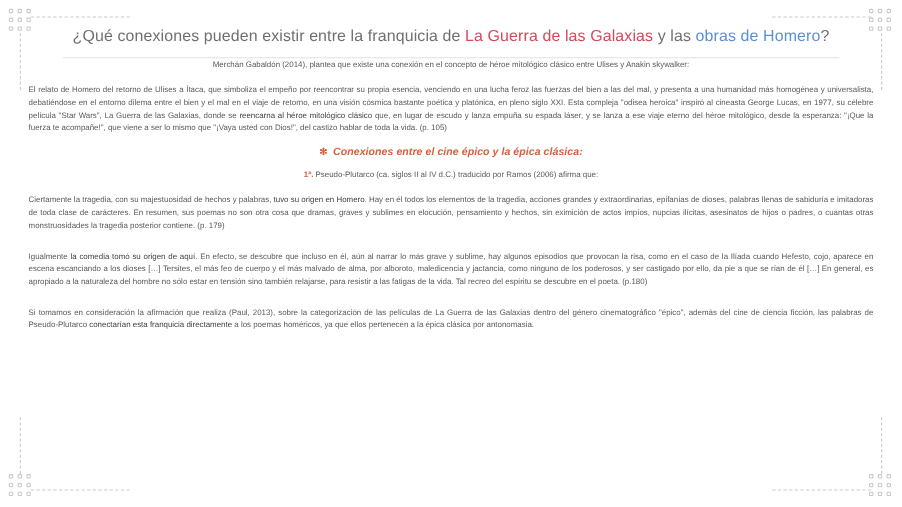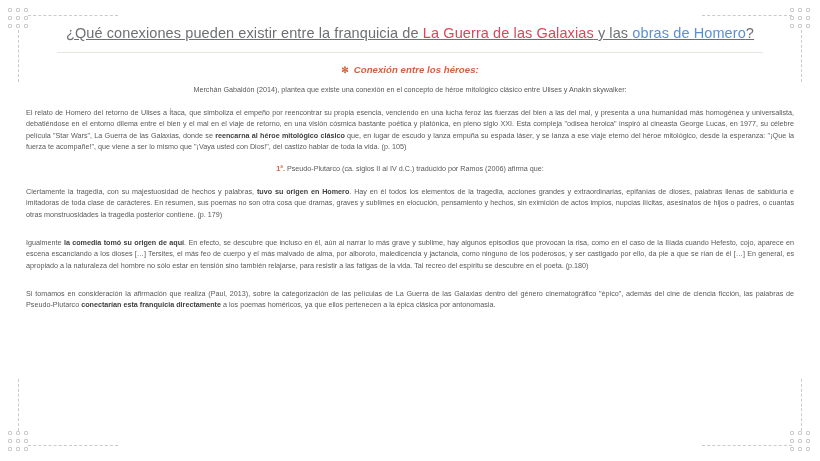--- a/index.html
+++ b/index.html
@@ -75,21 +75,20 @@
   }
 
   .title {
     text-align: center;
     font-size: 14.5px;
     color: #6e7073;
     letter-spacing: .1px;
     padding: 10px 22px 0 22px;
     line-height: 1.3;
     white-space: nowrap;
-    text-decoration: underline;
   }
   .title .hl-red  { color: #d9475b; }
   .title .hl-blue { color: #5b8fd4; }
 
   .title-rule {
     margin: 9px auto 0 auto;
     width: 92%;
     height: 0;
     border-top: 1px solid #e8e4de;
   }
@@ -115,21 +114,21 @@
   p.body {
     margin: 0 0 8px 0;
     font-size: 7.2px;
     line-height: 1.62;
     color: #58595b;
     text-align: center;
   }
   p.body.justify { text-align: justify; }
   p.lead { margin-bottom: 11px; }
   p.quote { margin-bottom: 10px; }
-  .b { font-weight: bold; color: #3f4042; }
+  .b { font-weight: normal; color: #3f4042; }
   .ord { color: #d4603b; font-weight: bold; }
   .spacer-sm { height: 6px; }
 </style>
 </head>
 <body>
 
 <div id="page">
 
   <div class="ornament orn-tl">
     <i></i>
@@ -185,30 +184,30 @@
   <div class="dash-h dh-br"></div>
   <div class="dash-v dv-br"></div>
 
   <div class="content">
 
     <div class="title">
       <span>¿Qué conexiones pueden existir entre la franquicia de </span><span class="hl-red">La Guerra de las Galaxias</span><span> y las </span><span class="hl-blue">obras de Homero</span><span>?</span>
     </div>
     <div class="title-rule"></div>
 
-    <div class="section-head">
-      <span class="bullet-glyph">✻</span><span>Conexión entre los héroes:</span>
-    </div>
 
     <p class="body lead">Merchán Gabaldón (2014), plantea que existe una conexión en el concepto de héroe mitológico clásico entre Ulises y Anakin skywalker:</p>
 
     <p class="body justify quote">
       <span>El relato de Homero del retorno de Ulises a Ítaca, que simboliza el empeño por reencontrar su propia esencia, venciendo en una lucha feroz las fuerzas del bien a las del mal, y presenta a una humanidad más homogénea y universalista, debatiéndose en el entorno dilema entre el bien y el mal en el viaje de retorno, en una visión cósmica bastante poética y platónica, en pleno siglo XXI. Esta compleja "odisea heroica" inspiró al cineasta George Lucas, en 1977, su célebre película "Star Wars", La Guerra de las Galaxias, donde se </span><span class="b">reencarna al héroe mitológico clásico</span><span> que, en lugar de escudo y lanza empuña su espada láser, y se lanza a ese viaje eterno del héroe mitológico, desde la esperanza: "¡Que la fuerza te acompañe!", que viene a ser lo mismo que "¡Vaya usted con Dios!", del castizo hablar de toda la vida. (p. 105)</span>
     </p>
 
+    <div class="section-head">
+      <span class="bullet-glyph">✻</span><span>Conexiones entre el cine épico y la épica clásica:</span>
+    </div>
 
     <p class="body lead">
       <span class="ord">1ª.</span><span> Pseudo-Plutarco (ca. siglos II al IV d.C.) traducido por Ramos (2006) afirma que:</span>
     </p>
 
     <p class="body justify quote">
       <span>Ciertamente la tragedia, con su majestuosidad de hechos y palabras, </span><span class="b">tuvo su origen en Homero</span><span>. Hay en él todos los elementos de la tragedia, acciones grandes y extraordinarias, epifanías de dioses, palabras llenas de sabiduría e imitadoras de toda clase de carácteres. En resumen, sus poemas no son otra cosa que dramas, graves y sublimes en elocución, pensamiento y hechos, sin eximición de actos impíos, nupcias ilícitas, asesinatos de hijos o padres, o cuantas otras monstruosidades la tragedia posterior contiene. (p. 179)</span>
     </p>
 
     <div class="spacer-sm"></div>

